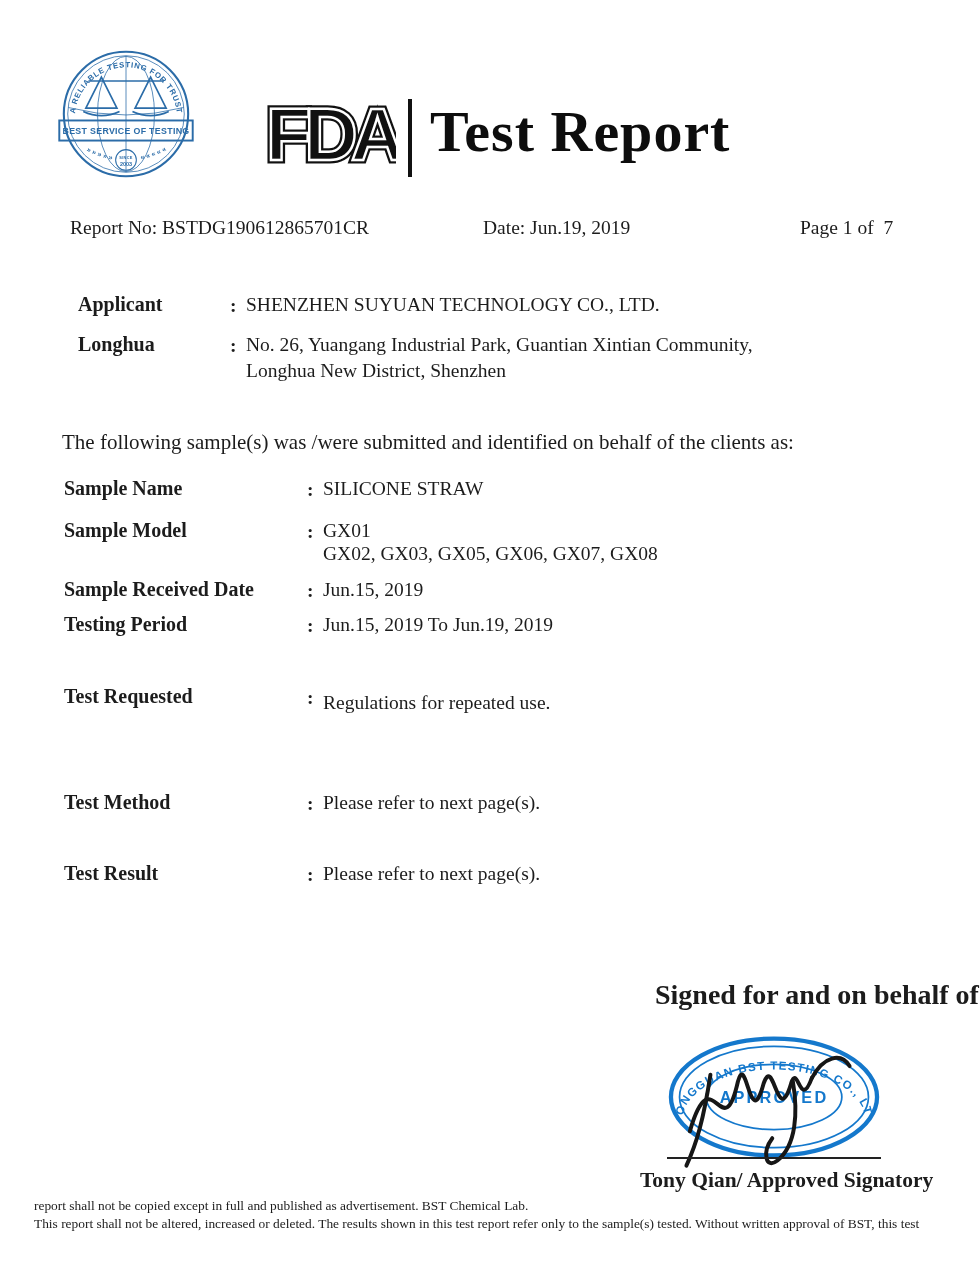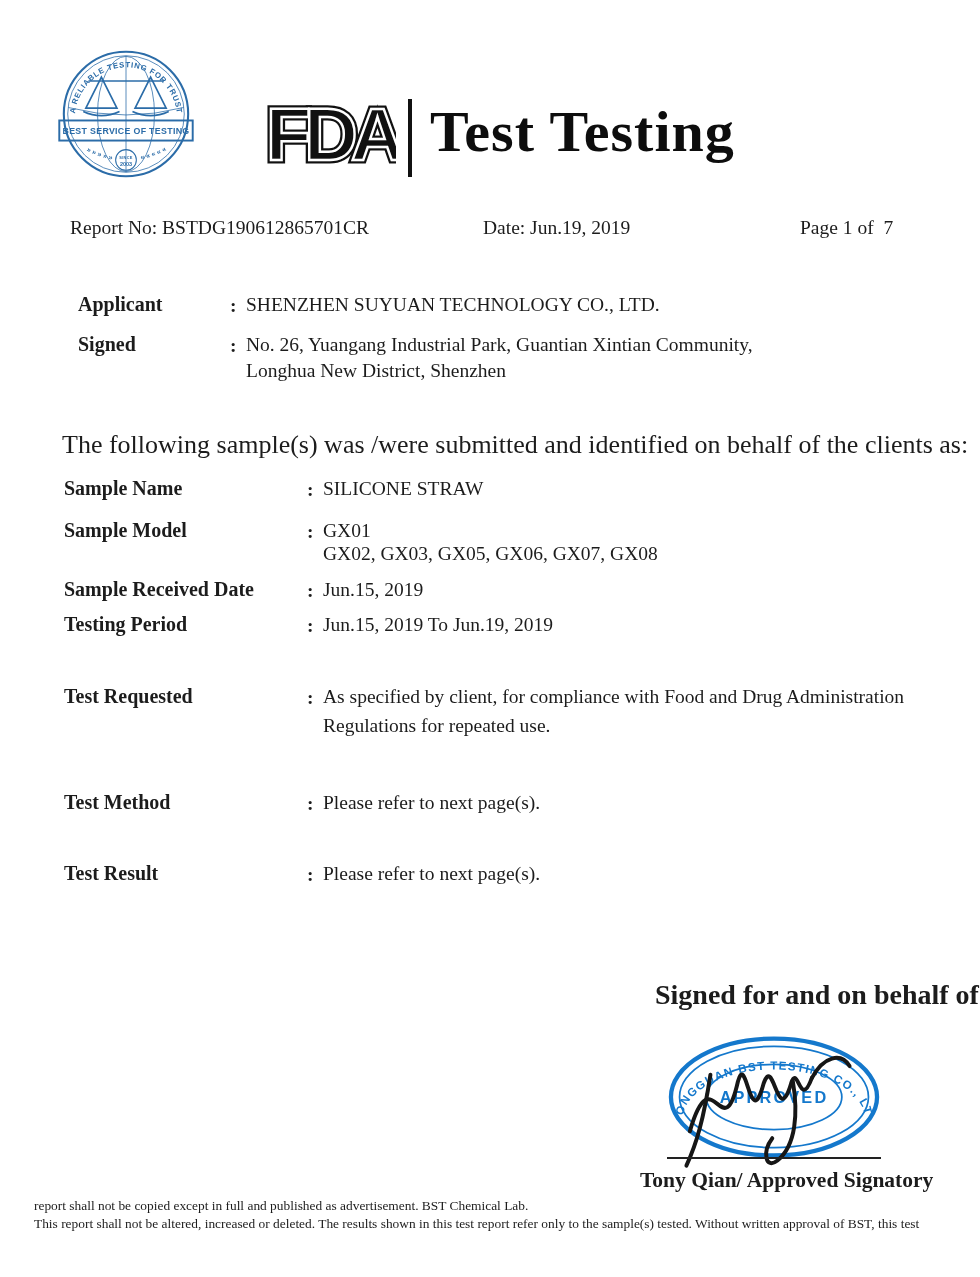--- a/index.html
+++ b/index.html
@@ -43,21 +43,21 @@
   .row .val{position:absolute;top:0;white-space:nowrap;}
   .grpA{left:78px;width:860px;}
   .grpA .cln{left:152px;}
   .grpA .val{left:168px;}
   .grpB{left:64px;width:900px;}
   .grpB .cln{left:243px;}
   .grpB .val{left:259px;}
   .row-applicant{top:293px;}
   .row-address{top:333px;}
   .row-address .l2{margin-top:3px;}
-  .intro{position:absolute;left:62px;top:430px;font-size:26px;white-space:nowrap;}
+  .intro{position:absolute;left:62px;top:430px;font-size:21px;white-space:nowrap;}
   .row-sample-name{top:477px;}
   .row-sample-model{top:519px;}
   .row-received{top:578px;}
   .row-period{top:613px;}
   .row-requested{top:685px;}
   .row-requested .l2{margin-top:6px;}
   .row-method{top:791px;}
   .row-result{top:862px;}
   
   .signed-for{position:absolute;left:655px;top:979px;font-size:28px;font-weight:bold;white-space:nowrap;}
@@ -116,34 +116,34 @@
       <text class="logo-text" x="105" y="174" text-anchor="middle" font-size="6" letter-spacing="0.5">SINCE</text>
       <text class="logo-text" x="105" y="185" text-anchor="middle" font-size="8.5">2003</text>
     </g>
   </svg>
 
   <svg class="fda-svg" viewBox="0 0 132 82" aria-hidden="true">
     <text class="fda-fat" x="2" y="64">FDA</text>
     <text class="fda-inline" x="2" y="64">FDA</text>
   </svg>
   <div class="hdivider"></div>
-  <h1 class="report-title">Test Testing</h1>
+  <h1 class="report-title">Test Report</h1>
 
   <span class="meta meta-report">Report No: BSTDG190612865701CR</span>
   <span class="meta meta-date">Date: Jun.19, 2019</span>
   <span class="meta meta-page">Page 1 of  7</span>
 
   <div class="row grpA row-applicant">
     <span class="lbl">Applicant</span>
     <span class="cln">:</span>
     <div class="val">SHENZHEN SUYUAN TECHNOLOGY CO., LTD.</div>
   </div>
 
   <div class="row grpA row-address">
-    <span class="lbl">Signed</span>
+    <span class="lbl">Longhua</span>
     <span class="cln">:</span>
     <div class="val">
       <div class="l1">No. 26, Yuangang Industrial Park, Guantian Xintian Community,</div>
       <div class="l2">Longhua New District, Shenzhen</div>
     </div>
   </div>
 
   <div class="intro">The following sample(s) was /were submitted and identified on behalf of the clients as:</div>
 
   <div class="row grpB row-sample-name">
@@ -170,21 +170,20 @@
   <div class="row grpB row-period">
     <span class="lbl">Testing Period</span>
     <span class="cln">:</span>
     <div class="val">Jun.15, 2019 To Jun.19, 2019</div>
   </div>
 
   <div class="row grpB row-requested">
     <span class="lbl">Test Requested</span>
     <span class="cln">:</span>
     <div class="val">
-      <div class="l1">As specified by client, for compliance with Food and Drug Administration</div>
       <div class="l2">Regulations for repeated use.</div>
     </div>
   </div>
 
   <div class="row grpB row-method">
     <span class="lbl">Test Method</span>
     <span class="cln">:</span>
     <div class="val">Please refer to next page(s).</div>
   </div>
 

